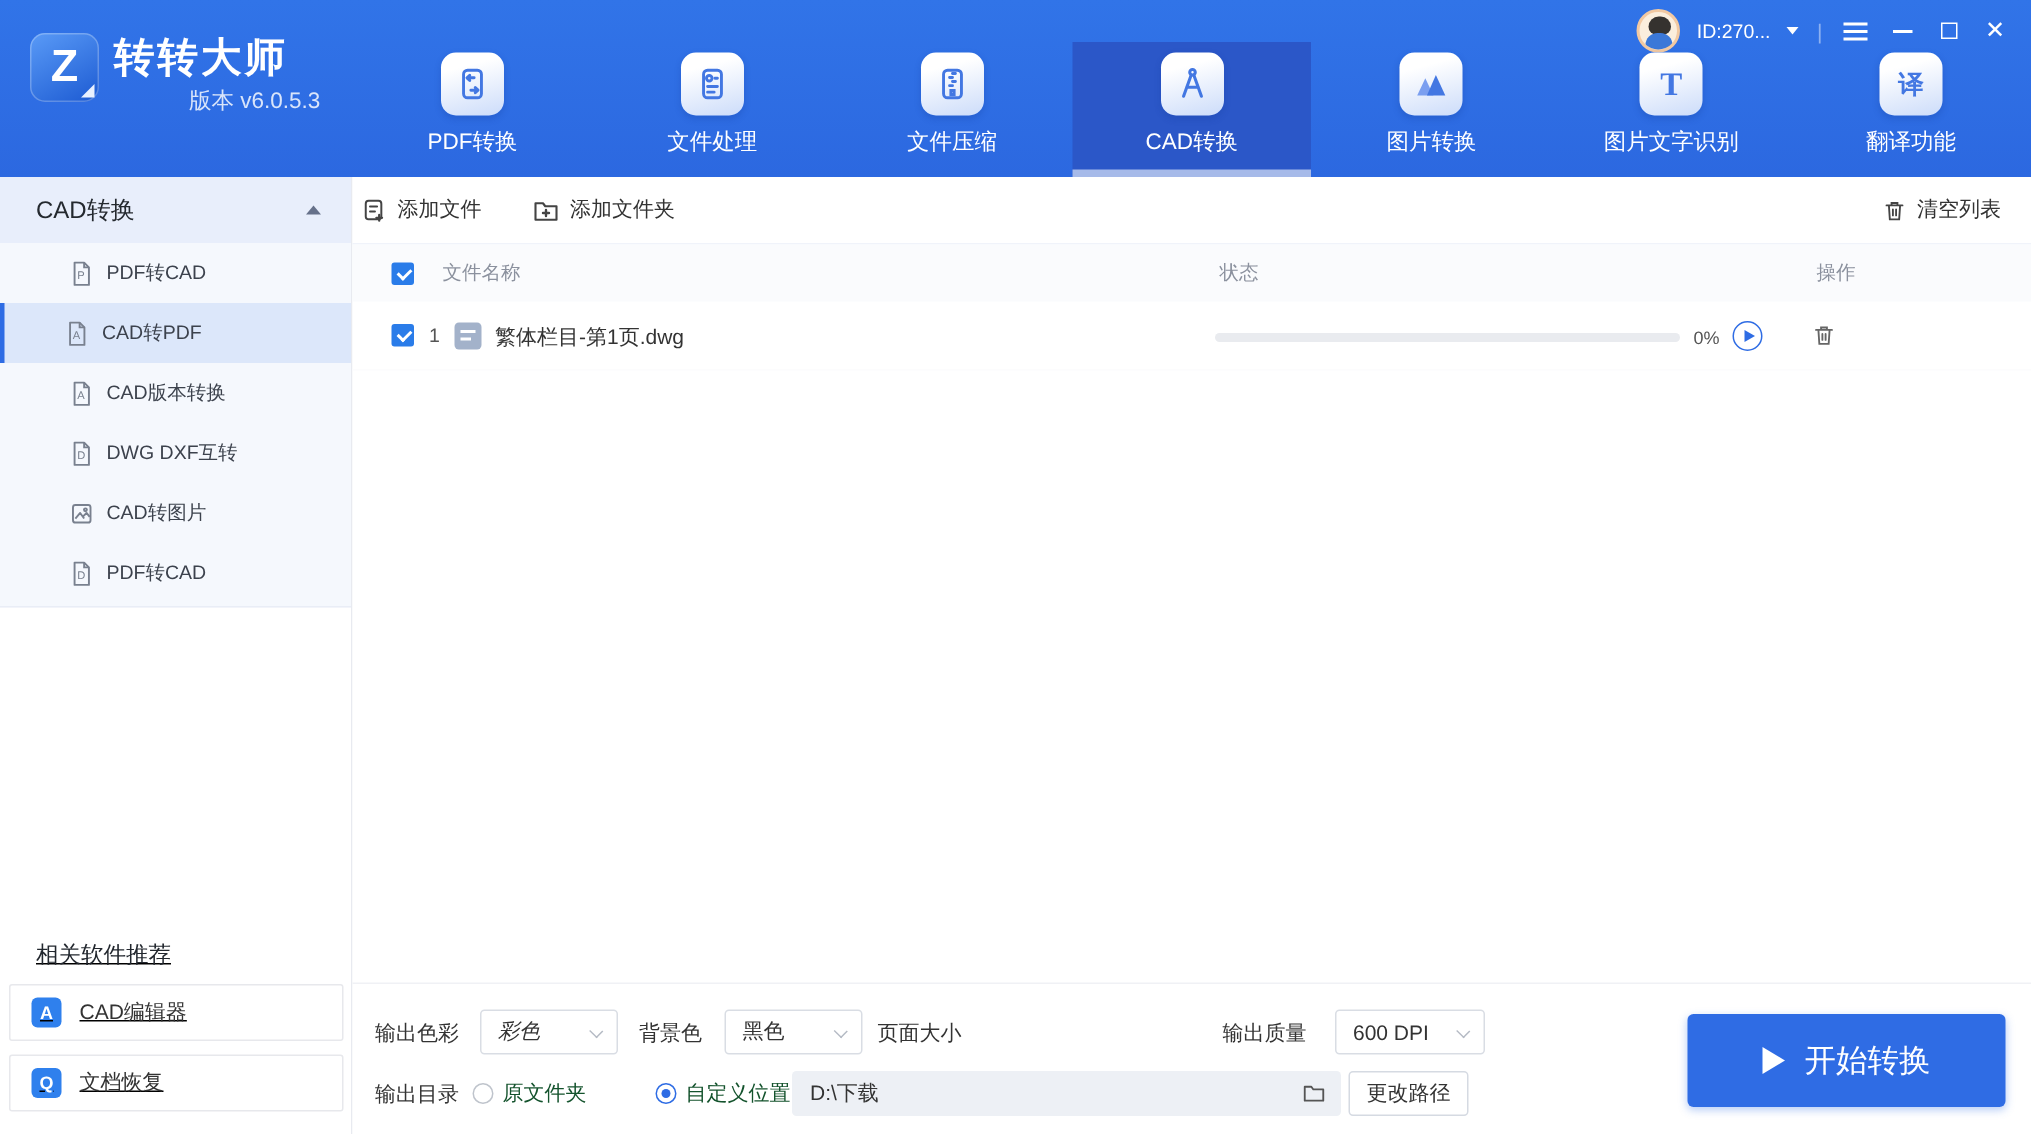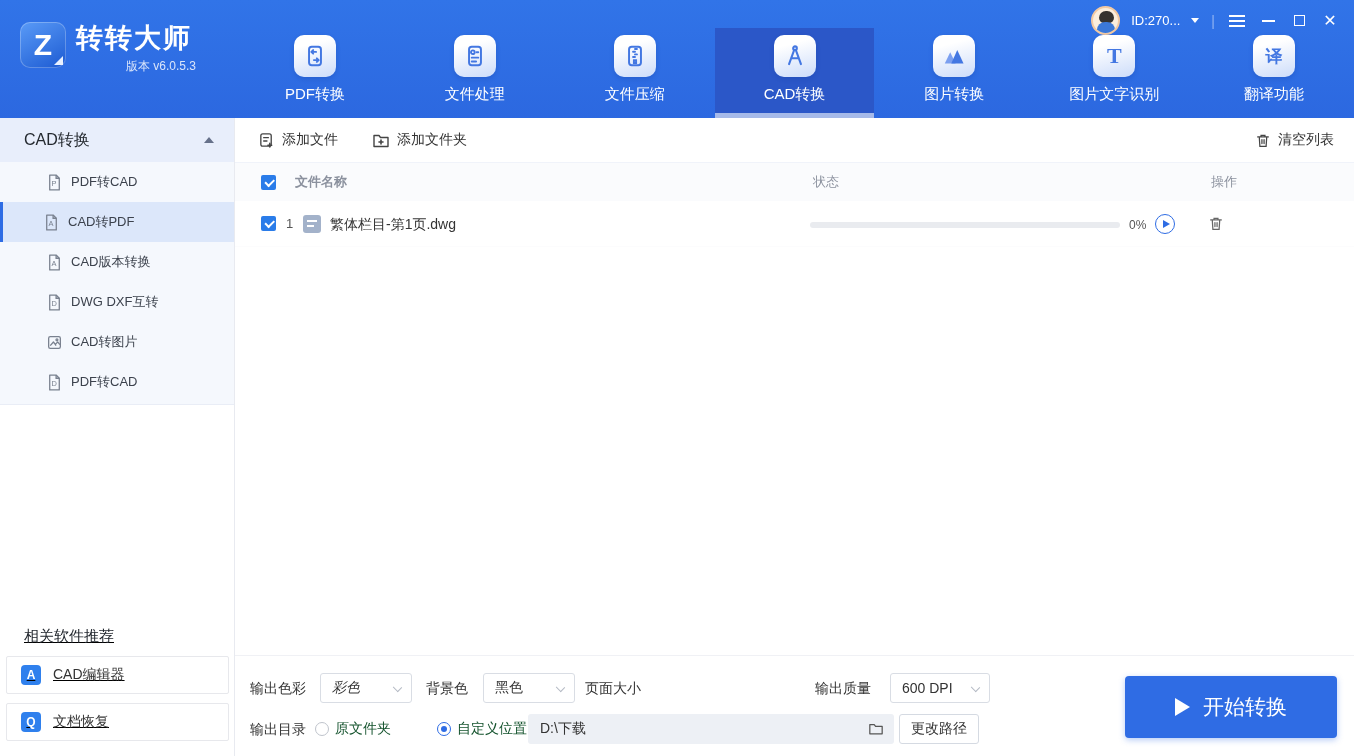--- a/index.html
+++ b/index.html
@@ -7,21 +7,21 @@
   body { font-family:"Liberation Sans","DejaVu Sans",sans-serif; overflow:hidden; background:#fff; }
   .app { position:relative; width:1354px; height:756px; overflow:hidden; background:#fff; }
 
   
   .header { position:absolute; left:0; top:0; width:1354px; height:118px; background:linear-gradient(180deg,#3174e8,#2c68e0); }
   .logo-wrap { position:absolute; left:20px; top:22px; display:flex; gap:10px; }
   .logo-icon { width:46px; height:46px; border-radius:10px; background:linear-gradient(150deg,#5a9bf7,#1c5ad2); position:relative;
     display:flex; align-items:center; justify-content:center; color:#fff; font-weight:bold; font-size:30px; box-shadow:inset 0 0 0 1px rgba(255,255,255,.25); }
   .logo-icon::after { content:""; position:absolute; right:3px; bottom:3px; width:0; height:0; border-left:9px solid transparent; border-bottom:9px solid #e9f1ff; }
   .logo-text .title { color:#fff; font-size:27px; font-weight:bold; letter-spacing:2px; line-height:32px; }
-  .logo-text .version { color:rgba(255,255,255,.82); font-size:12px; margin-top:4px; padding-left:50px; }
+  .logo-text .version { color:rgba(255,255,255,.82); font-size:15px; margin-top:4px; padding-left:50px; }
 
   .titlebar { position:absolute; top:6px; right:14px; display:flex; align-items:center; gap:11px; color:#fff; }
   .avatar { width:29px; height:29px; border-radius:50%; border:2px solid #f2c9a2; background:#fbeedd; position:relative; overflow:hidden; }
   .avatar::before { content:""; position:absolute; left:6px; top:3px; width:15px; height:12px; border-radius:8px 8px 6px 6px; background:#35322f; }
   .avatar::after { content:""; position:absolute; left:4px; top:14px; width:18px; height:12px; border-radius:8px 8px 0 0; background:#3b78d8; }
   .avatar-badge { position:absolute; right:-2px; bottom:-2px; width:10px; height:8px; background:#f0a93c; clip-path:polygon(0 100%,100% 100%,85% 20%,50% 60%,15% 20%); }
   .user-id { font-size:13px; }
   .caret-down { width:0; height:0; border-left:4px solid transparent; border-right:4px solid transparent; border-top:5px solid #fff; }
   .tb-sep { color:rgba(255,255,255,.45); font-size:14px; margin:0 1px; }
   .win-btn { display:flex; align-items:center; justify-content:center; width:20px; height:20px; cursor:pointer; }
@@ -52,27 +52,27 @@
   .menu-item svg { flex:0 0 auto; }
 
   .recommend { position:absolute; left:0; bottom:6px; width:235px;text-decoration:underline; }
   .rec-title { font-size:15px; color:#22272e; padding-left:24px; margin-bottom:10px; }
   .rec-card { margin:0 6px 9px 6px; height:38px; border:1px solid #e7e8ec; border-radius:2px; background:#fff; display:flex; align-items:center; gap:12px; padding-left:14px; cursor:pointer; }
   .rec-ic { width:20px; height:20px; border-radius:4px; background:#2f80ed; color:#fff; font-size:12px; font-weight:bold; display:flex; align-items:center; justify-content:center; }
   .rec-label { font-size:14px; color:#333; }
 
   
   .main { position:absolute; left:235px; top:118px; width:1119px; height:537px; background:#fff; }
-  .toolbar { height:45px; display:flex; align-items:center; padding:0 20px 0 23px; border-bottom:1px solid #f0f3fa; }
+  .toolbar { height:45px; display:flex; align-items:center; padding:0 20px 0 6px; border-bottom:1px solid #f0f3fa; }
   .tool-btn { display:flex; align-items:center; gap:7px; font-size:14px; color:#333; cursor:pointer; }
   .tool-btn + .tool-btn { margin-left:34px; }
   .tool-btn.right { margin-left:auto; }
 
   .thead { height:38px; background:#fafbfd; display:flex; align-items:center; position:relative; }
-  .th-name { position:absolute; left:60px; font-size:13px; color:#8b919e;font-weight:bold; }
+  .th-name { position:absolute; left:60px; font-size:13px; color:#8b919e; }
   .th-status { position:absolute; left:578px; font-size:13px; color:#8b919e; }
   .th-action { position:absolute; left:976px; font-size:13px; color:#8b919e; }
 
   .checkbox { width:15px; height:15px; border-radius:2px; background:#2a7ce9; position:relative; cursor:pointer; flex:0 0 auto; }
   .checkbox::after { content:""; position:absolute; left:3.5px; top:4px; width:7px; height:3.5px; border-left:2px solid #fff; border-bottom:2px solid #fff; transform:rotate(-45deg); }
   .cb-pos { position:absolute; left:26px; top:50%; margin-top:-7.5px; }
 
   .frow { height:46px; position:relative; border-bottom:1px solid #fcfcfd; }
   .row-index { position:absolute; left:51px; top:15px; font-size:13px; color:#555; }
   .doc-chip { position:absolute; left:68px; top:14px; width:18px; height:18px; border-radius:3px; background:#a3b2ca; }

